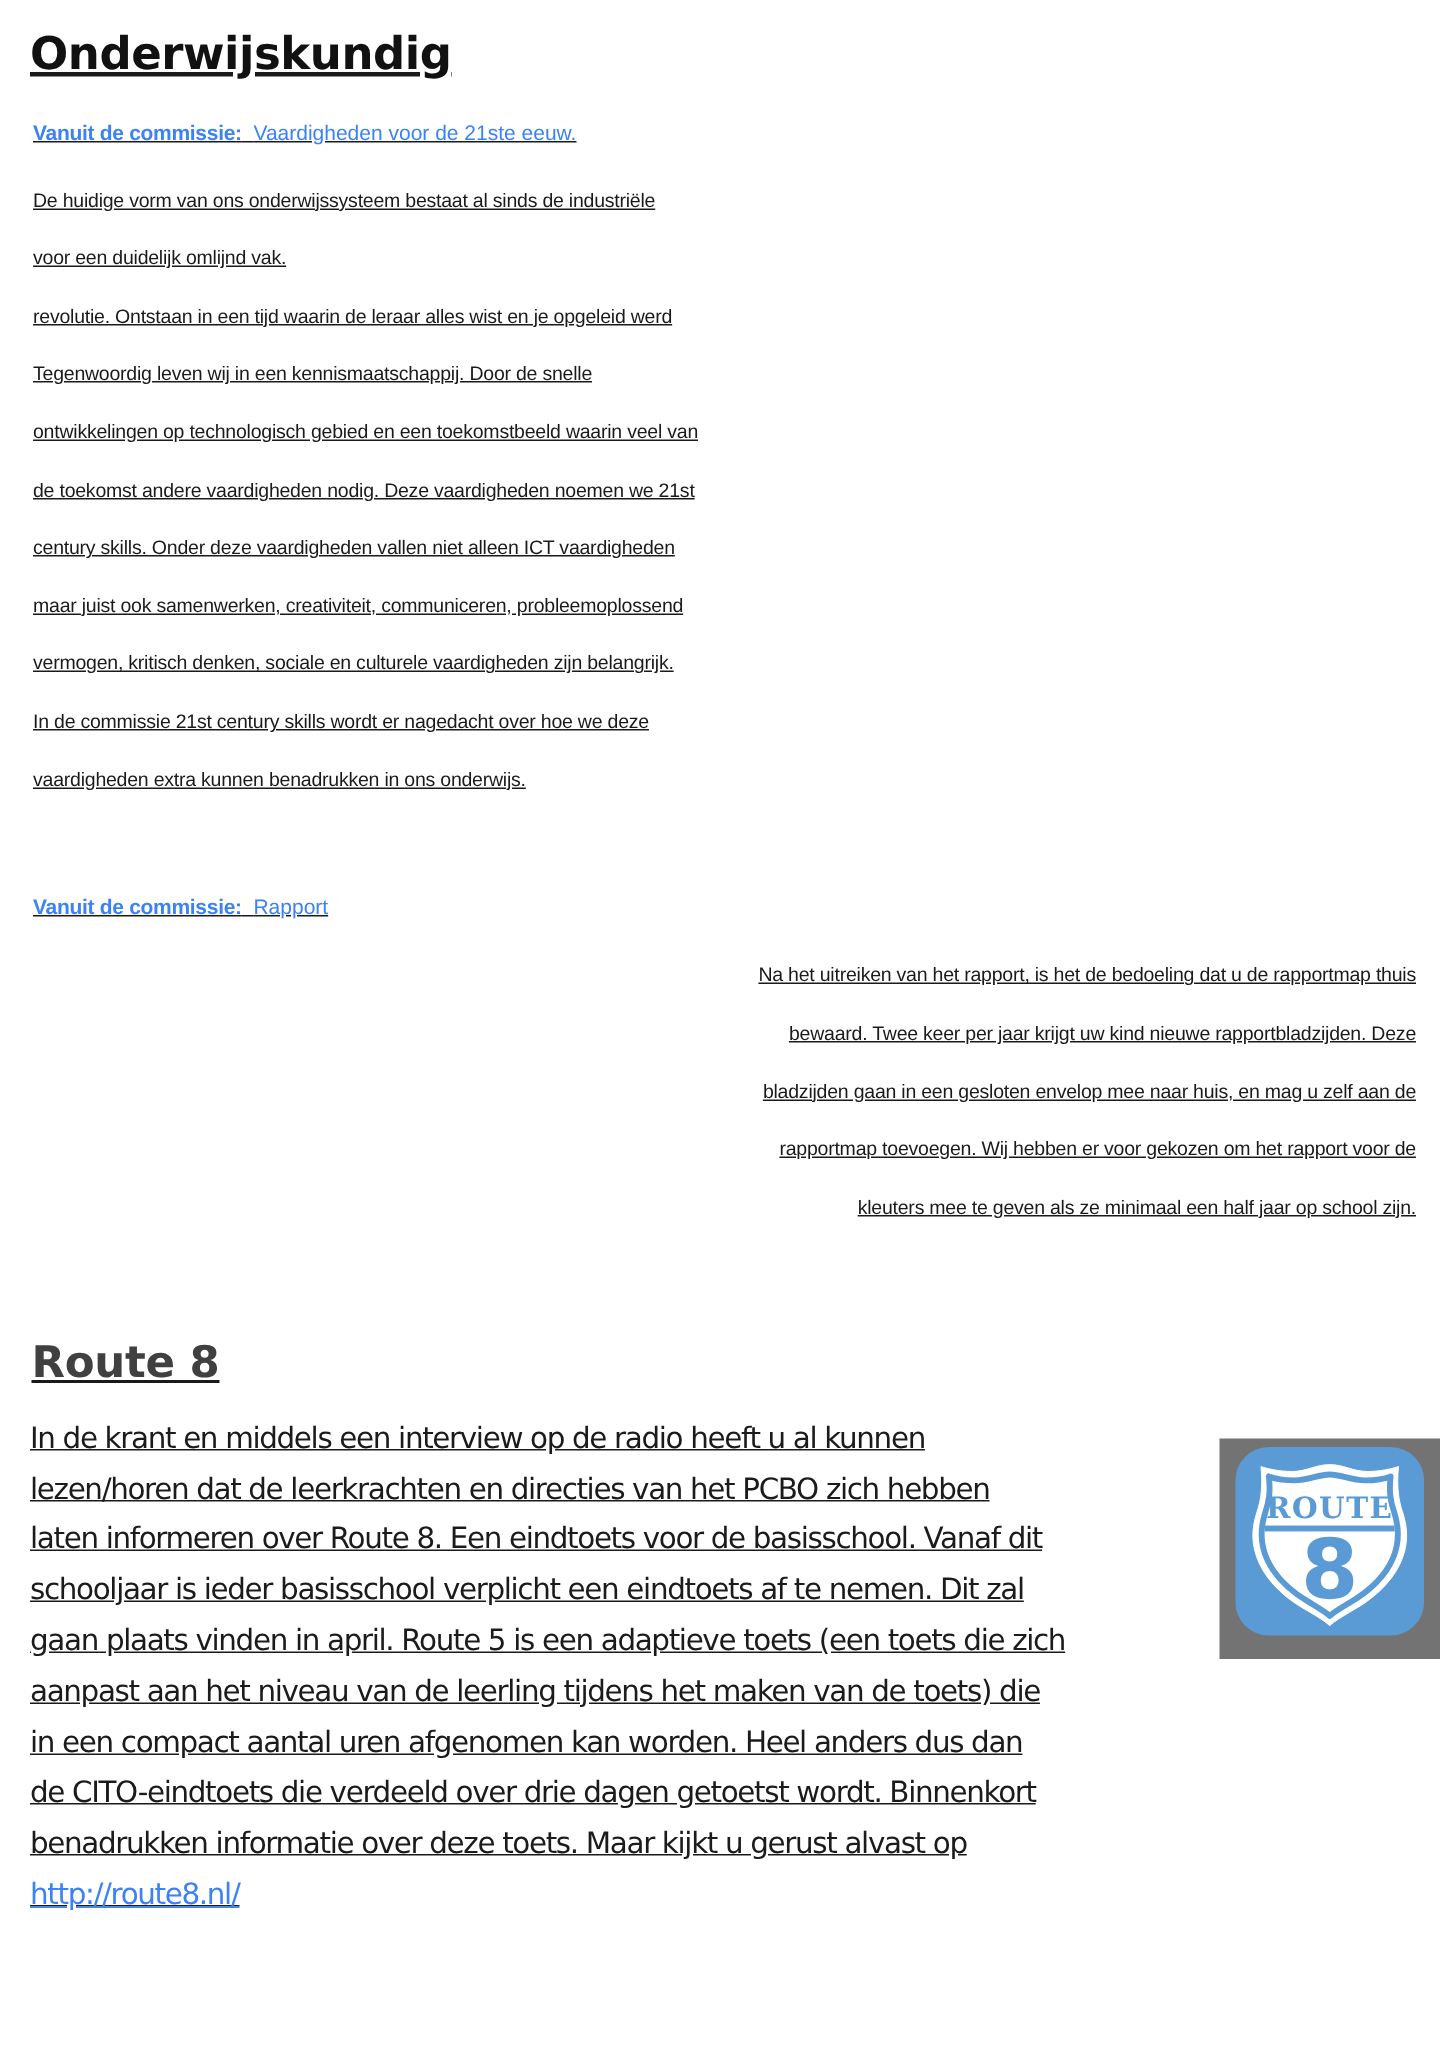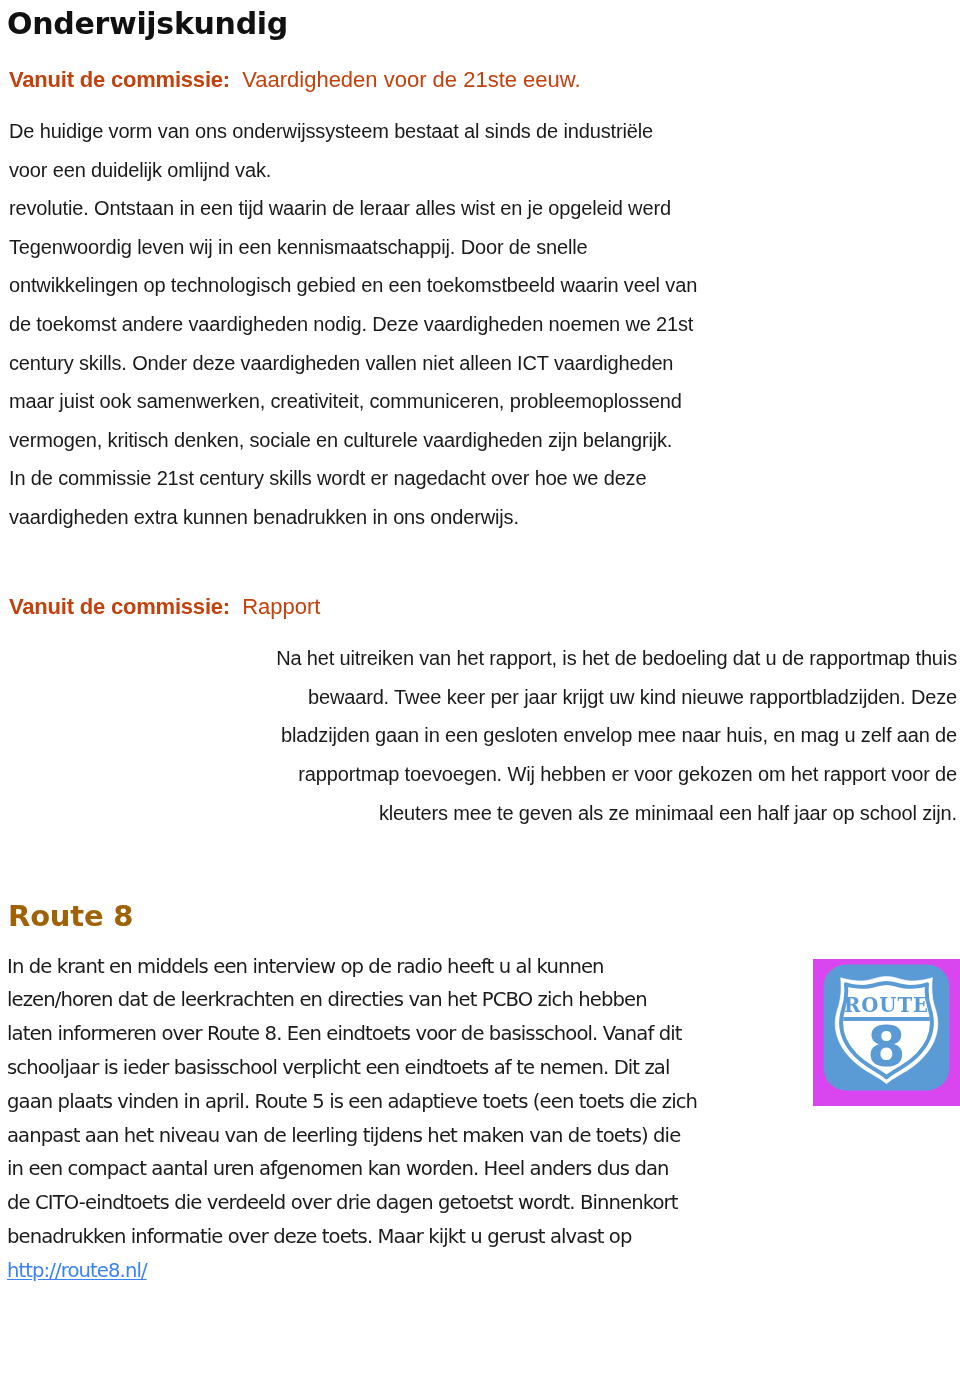--- a/index.html
+++ b/index.html
@@ -14,56 +14,57 @@
     overflow: hidden;
     font-family: "Liberation Sans", sans-serif;
     color: #1a1a1a;
     -webkit-font-smoothing: antialiased;
   }
 
   .page {
     position: relative;
     width: 960px;
     height: 1033px;
-    padding: 3px;
+    padding: 16px;
     box-sizing: border-box;
+    text-decoration: underline;
   }
 
   
   .doc-heading {
     font-family: "DejaVu Sans", sans-serif;
     font-weight: bold;
     font-size: 30px;
     letter-spacing: -0.3px;
     color: #111111;
     margin: 0;
     padding: 4px 0 0 4px;
     line-height: 1.15;
   }
 
   .subheading {
     font-family: "Liberation Sans", sans-serif;
-    font-size: 22px;
-    color: #c2410c;
+    font-size: 14px;
+    color: #3b82f6;
     margin: 0;
     padding: 24px 0 0 6px;
     line-height: 1.3;
     white-space: nowrap;
   }
   .subheading .lead {
     font-weight: bold;
     letter-spacing: -0.2px;
   }
   .subheading .rest {
     font-weight: normal;
   }
 
   .body-block {
     font-family: "Liberation Sans", sans-serif;
-    font-size: 20px;
+    font-size: 13px;
     line-height: 38.6px;
     color: #1a1a1a;
     margin: 0;
     padding: 0 0 0 6px;
     letter-spacing: -0.15px;
   }
   .body-block .ln {
     display: block;
     white-space: nowrap;
   }
@@ -77,21 +78,21 @@
   
   .route-section {
     position: relative;
     padding-top: 68px;
   }
   .route-heading {
     font-family: "DejaVu Sans", sans-serif;
     font-weight: bold;
     font-size: 29px;
     letter-spacing: -0.2px;
-    color: #a16207;
+    color: #404040;
     margin: 0;
     padding: 0 0 0 5px;
     line-height: 1.15;
   }
   .route-body {
     font-family: "DejaVu Sans", sans-serif;
     font-size: 19.6px;
     line-height: 33.8px;
     color: #1b1b1b;
     margin: 0;
@@ -108,21 +109,21 @@
     text-underline-offset: 2px;
   }
 
   
   .logo-box {
     position: absolute;
     left: 813px;
     top: 959px;
     width: 147px;
     height: 147px;
-    background: #d946ef;
+    background: #737373;
     overflow: hidden;
   }
   .logo-box svg {
     display: block;
     position: absolute;
     left: 8px;
     top: 3px;
     width: 131px;
     height: 131px;
   }

